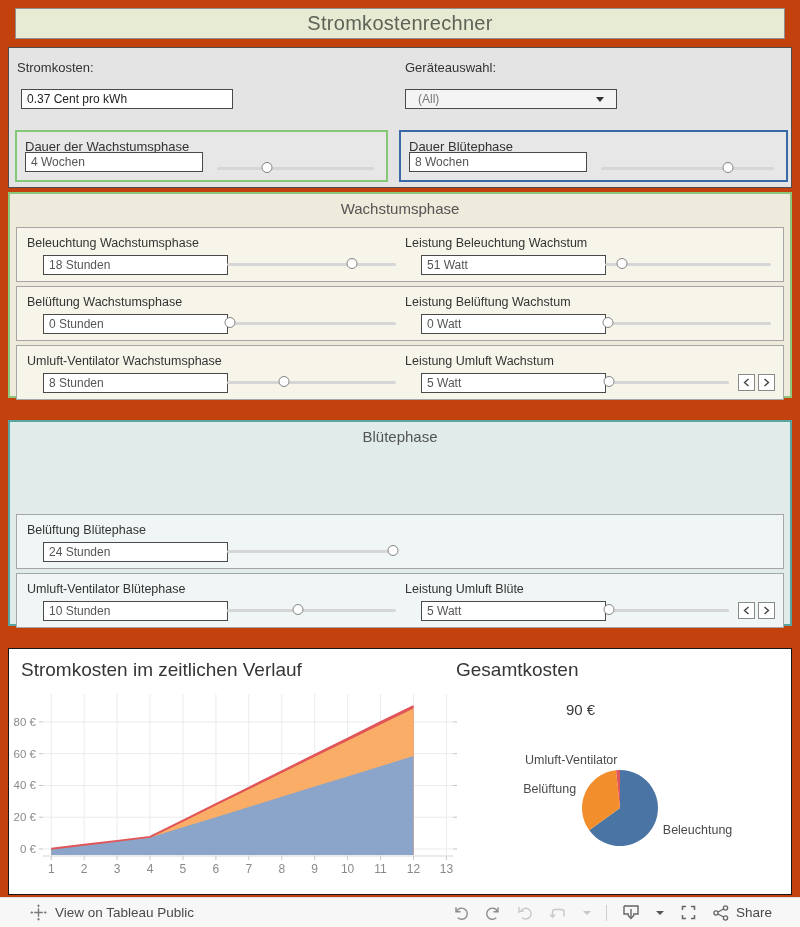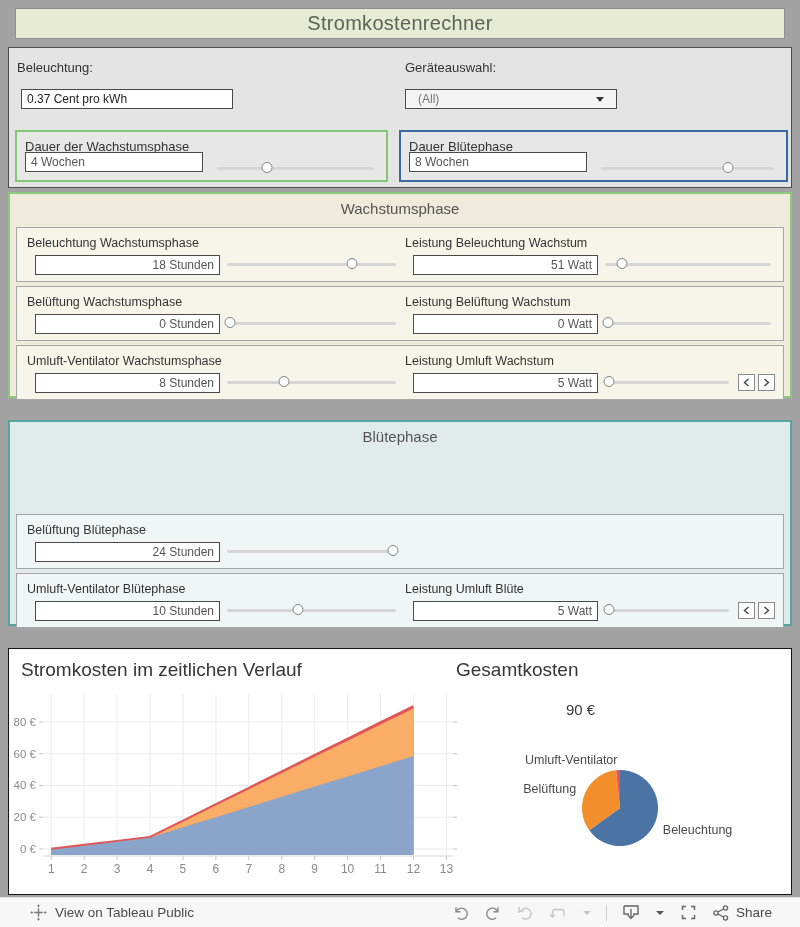--- a/index.html
+++ b/index.html
@@ -1,17 +1,17 @@
 <!DOCTYPE html>
 <html><head>
 <meta charset="utf-8">
 <style>
   * { box-sizing: border-box; margin: 0; padding: 0; }
   html,body { width:800px; height:927px; background:#fff; font-family:"Liberation Sans", sans-serif; }
-  #app { position:relative; width:800px; height:927px; background:#a3a3a3; overflow:hidden;text-decoration:underline; }
+  #app { position:relative; width:800px; height:927px; background:#c2410c; overflow:hidden;text-decoration:underline; }
 
   
   #title-bar { position:absolute; left:15px; top:8px; width:770px; height:31px;
     background:#e7ebd4; border:1px solid #8f8f8f; display:flex; align-items:center; justify-content:center;
     font-size:20px; color:#5d6356; letter-spacing:0.3px; }
 
   
   #top-panel { position:absolute; left:8px; top:47px; width:784px; height:141px;
     background:#e4e4e4; border:1px solid #4e4e4e; }
   .ctl-label { position:absolute; font-size:13px; color:#333; }
@@ -43,21 +43,21 @@
   .section-header { height:29px; display:flex; align-items:center; justify-content:center;
     font-size:15px; color:#545454; }
   .param-row { position:absolute; left:6px; width:768px; height:55px; background:#f7f5ea;
     border:1px solid #a6a6a6; }
   #bloom-section .param-row { background:#f0f6f5; }
   .row-1 { top:33px;padding-left:40px; } .row-2 { top:92px; } .row-3 { top:151px; }
   .cell { position:absolute; top:0; height:100%; }
   .cell-left  { left:10px;  width:375px; }
   .cell-right { left:388px; width:372px; }
   .cell .param-label { position:absolute; left:0; top:8px; font-size:12.5px; color:#333; }
-  .cell .text-input { left:8px; top:27px; width:185px; color:#555;text-align:right; }
+  .cell .text-input { left:16px; top:27px; width:185px; color:#555; }
   .cell .slider { position:absolute; left:196px; top:27px; height:19px; }
   .cell .slider.no-step { right:2px; }
   .cell .slider.with-step { right:44px; }
   .steppers { position:absolute; right:2px; top:28px; display:flex; gap:3px; }
   .step-btn { width:17px; height:17px; background:#fff; border:1px solid #8a8a8a;
     display:flex; align-items:center; justify-content:center; cursor:pointer; padding:0; }
 
   
   #chart-panel { position:absolute; left:8px; top:648px; width:784px; height:247px;
     background:#fff; border:1px solid #161616; }
@@ -79,21 +79,21 @@
   #share-group { display:flex; align-items:center; gap:6px; font-size:13.5px; color:#484848; cursor:pointer; }
 </style>
 </head>
 <body>
 
 <div id="app">
 
   <div id="title-bar">Stromkostenrechner</div>
 
   <div id="top-panel">
-    <div class="ctl-label" style="left:8px; top:12px;">Beleuchtung:</div>
+    <div class="ctl-label" style="left:8px; top:12px;">Stromkosten:</div>
     <input class="text-input" style="left: 12px; top: 41px; width: 212px;" value="0.37 Cent pro kWh">
     <div class="ctl-label" style="left:396px; top:12px;">Geräteauswahl:</div>
     <div class="dropdown" style="left:396px; top:41px; width:212px;">
       <span>(All)</span>
       <span class="caret"></span>
     </div>
 
     <div class="dauer-box" id="dauer-growth">
       <div class="ctl-label">Dauer der Wachstumsphase</div>
       <input class="text-input" value="4 Wochen" style="">

